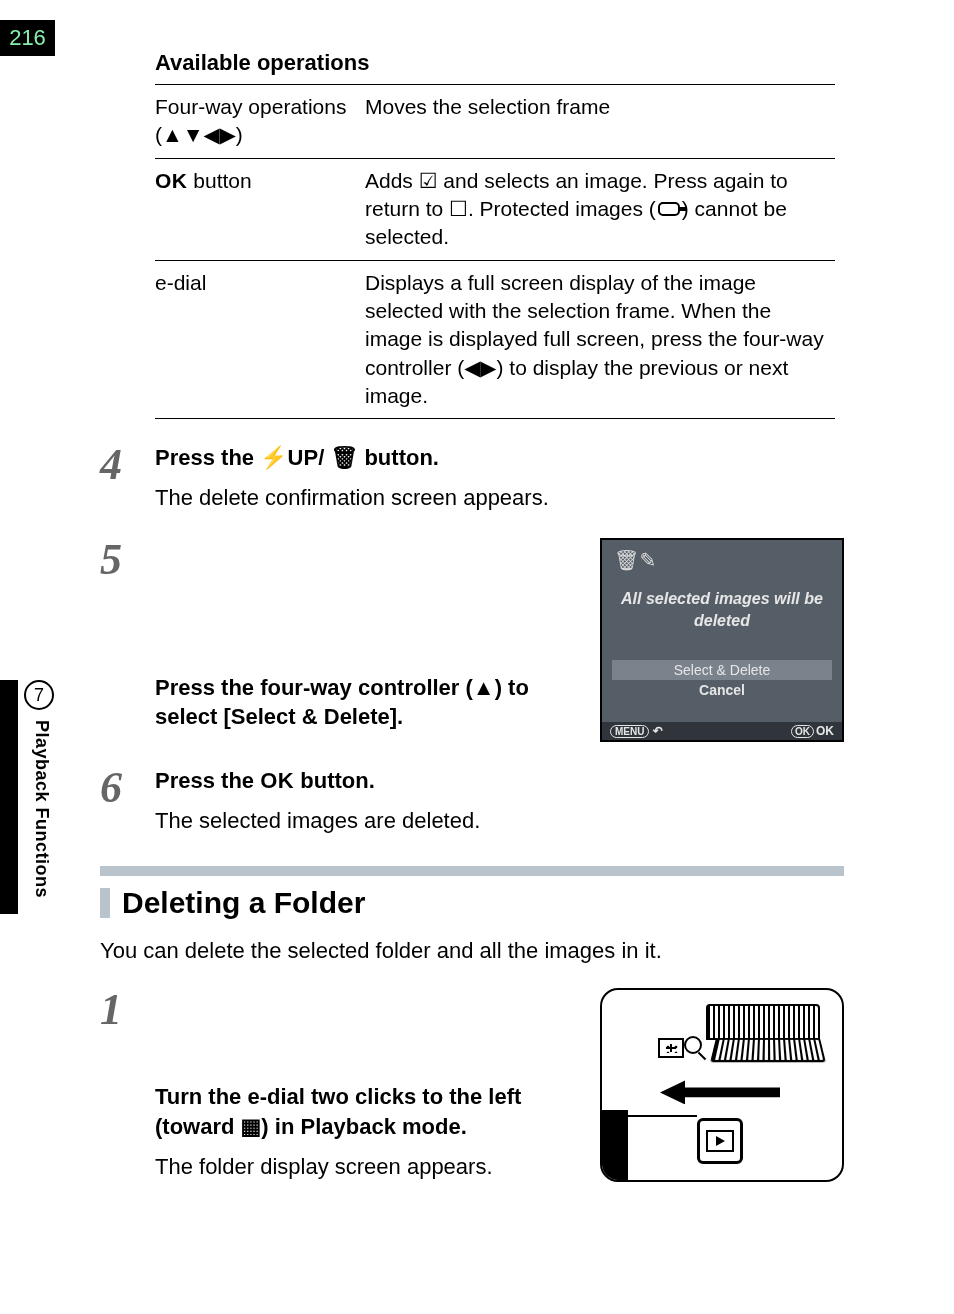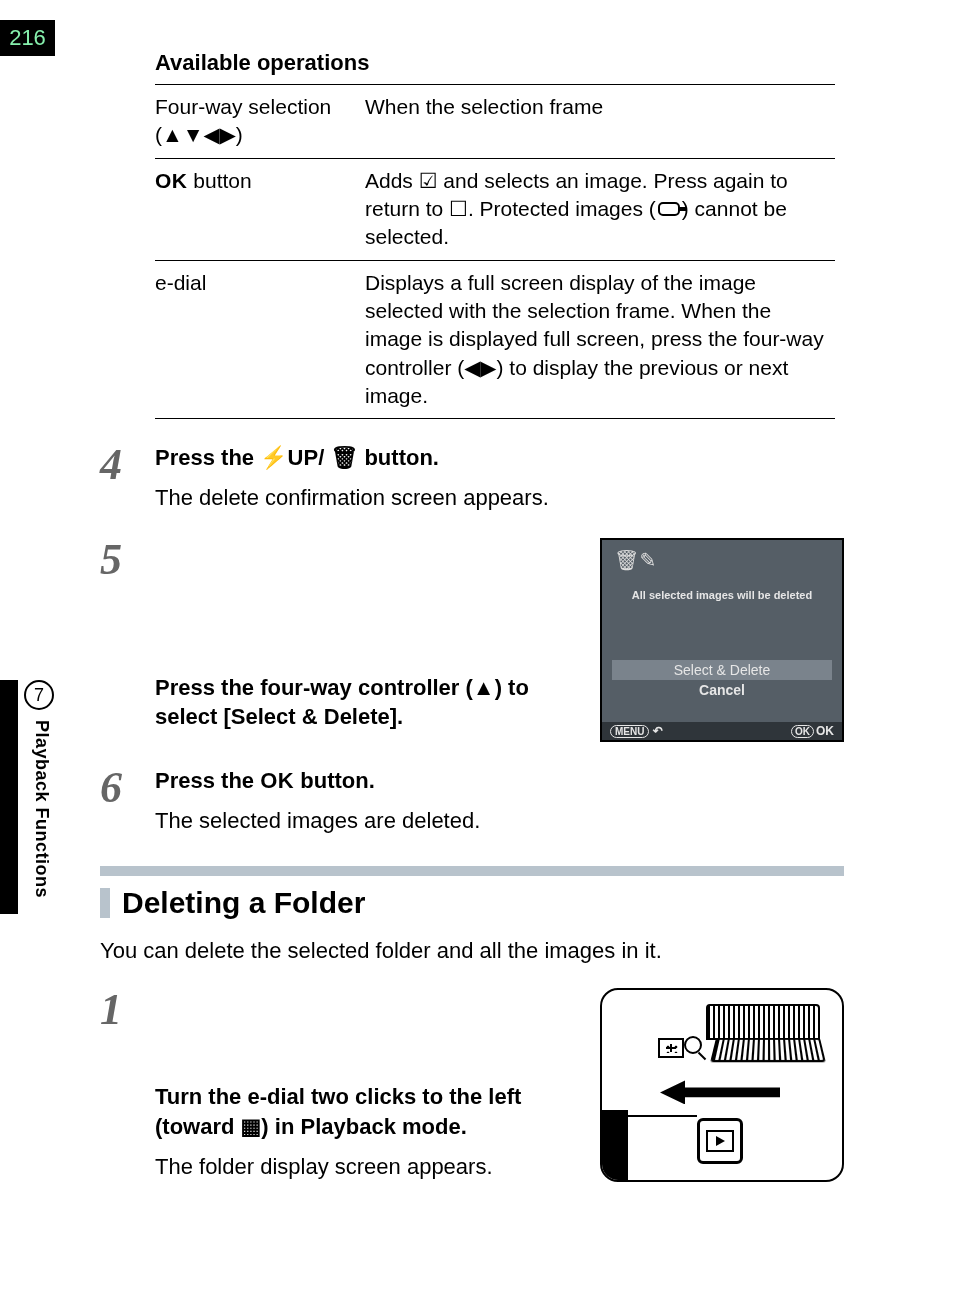--- a/index.html
+++ b/index.html
@@ -143,23 +143,24 @@
     left: 12px;
     font-size: 20px;
     color: #ddd;
   }
   .lcd .msg {
     position: absolute;
     top: 48px;
     left: 0;
     right: 0;
     text-align: center;
-    font-size: 11px;
+    font-size: 16px;
     font-weight: bold;
     line-height: 1.4;
+    font-style: italic;
   }
   .lcd .select-bar {
     position: absolute;
     top: 120px;
     left: 10px;
     right: 10px;
     background: #7a838c;
     text-align: center;
     font-size: 14px;
     font-weight: normal;
@@ -384,24 +385,24 @@
   <div class="vtext">Playback Functions</div>
 
   <div class="content">
 
     <h3 class="avail-ops">Available operations</h3>
 
     <table class="ops">
       <tbody>
           <tr>
         <td class="td-left">
-          <span>Four-way selection</span><br>
+          <span>Four-way operations</span><br>
           <span class="sym">(▲▼◀▶)</span>
         </td>
-        <td>When the selection frame</td>
+        <td>Moves the selection frame</td>
       </tr>
       <tr>
         <td class="td-left">
           <span class="btn-label-ok">OK</span><span> button</span>
         </td>
         <td>
           <span>Adds </span><span class="sym">☑</span><span> and selects an image. Press again to return to </span><span class="sym">☐</span><span>. Protected images (</span><span class="protect-key"></span><span>) cannot be selected.</span>
         </td>
       </tr>
       <tr>

